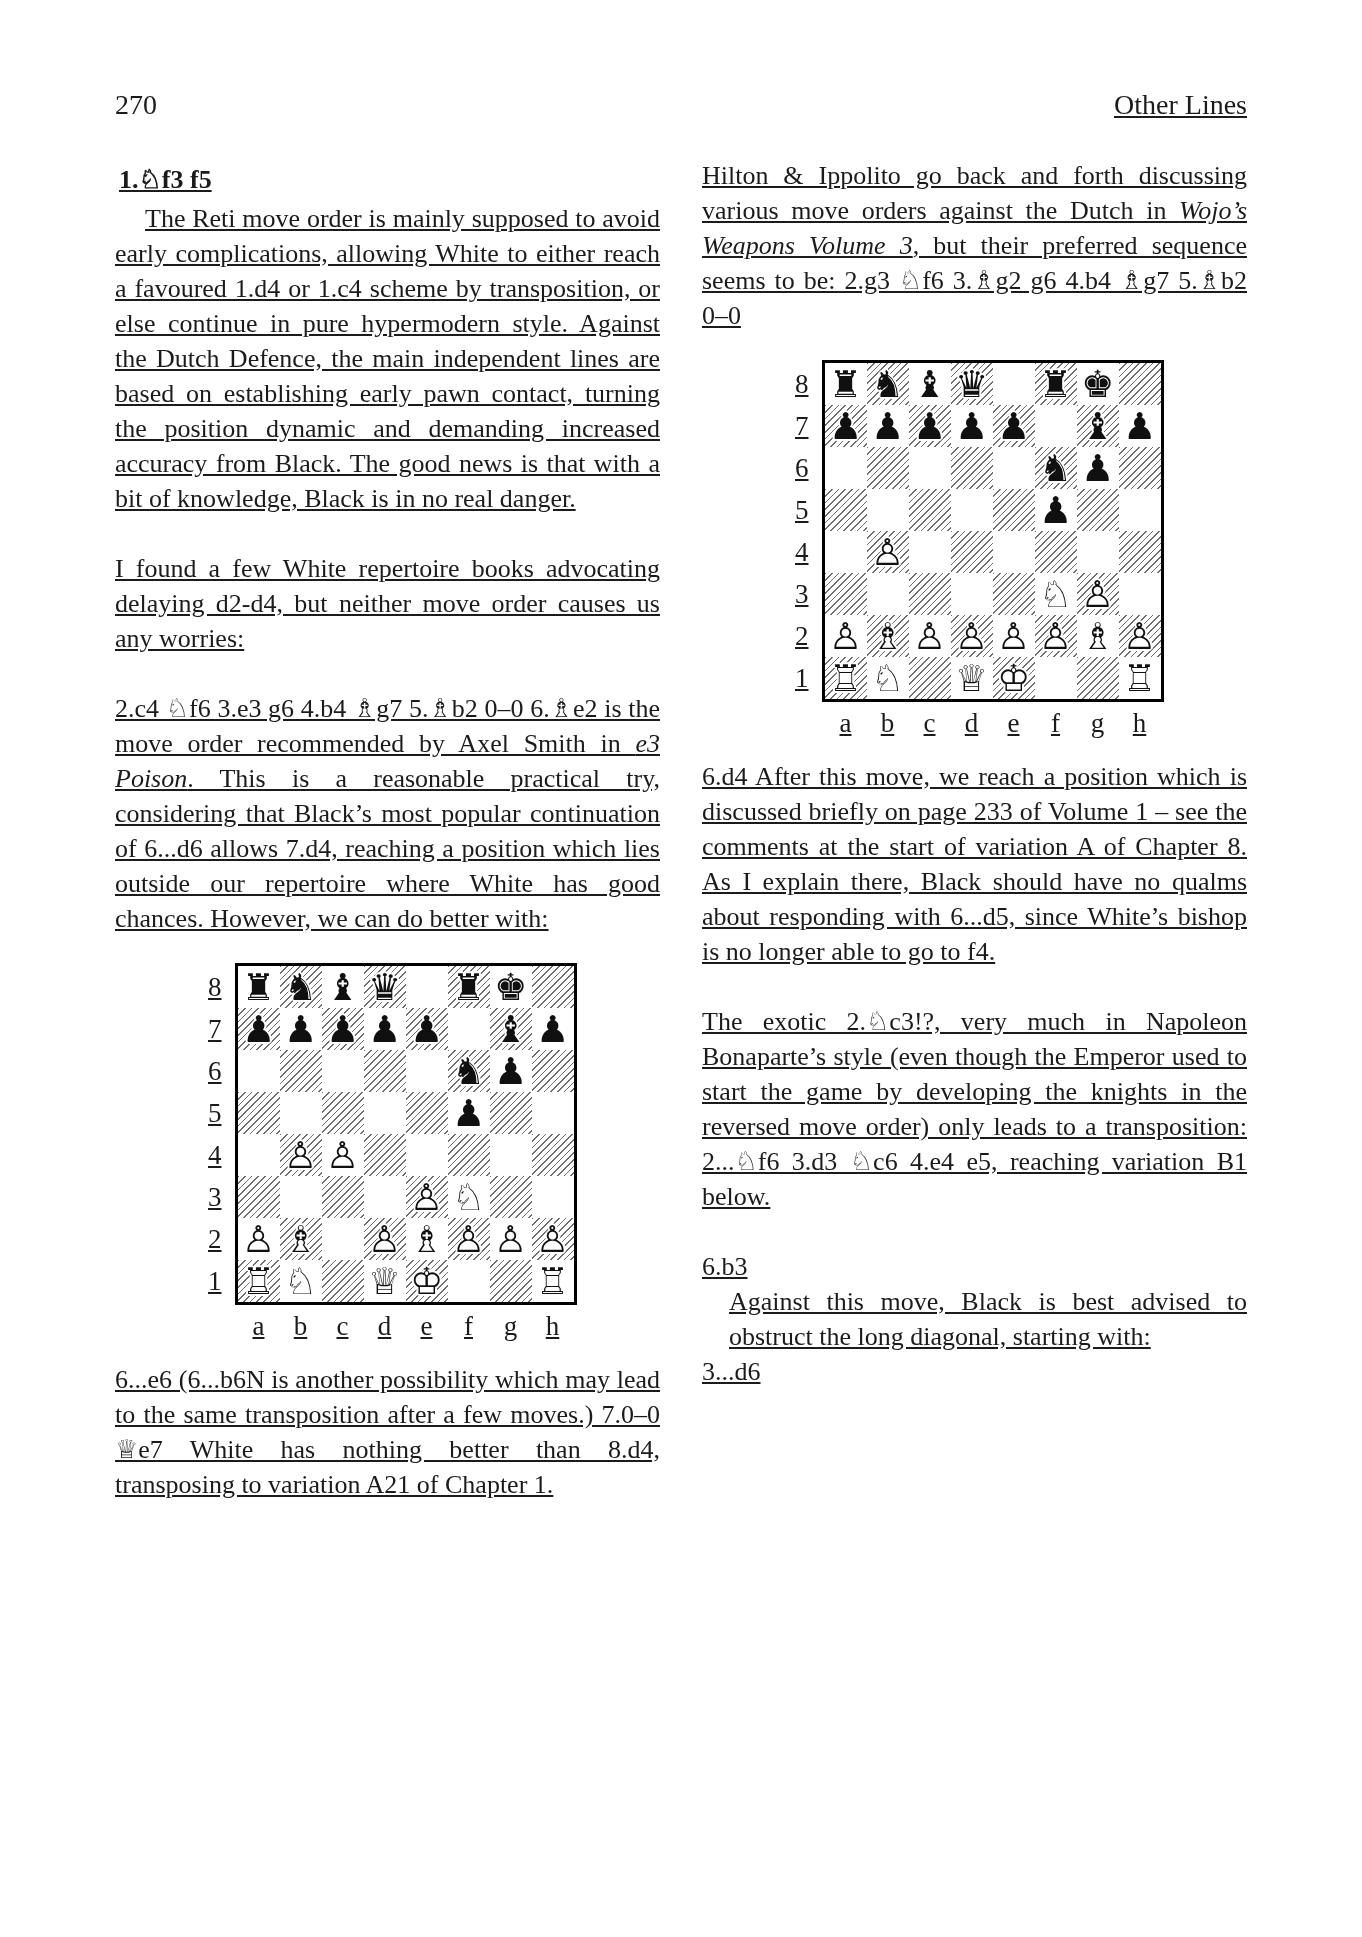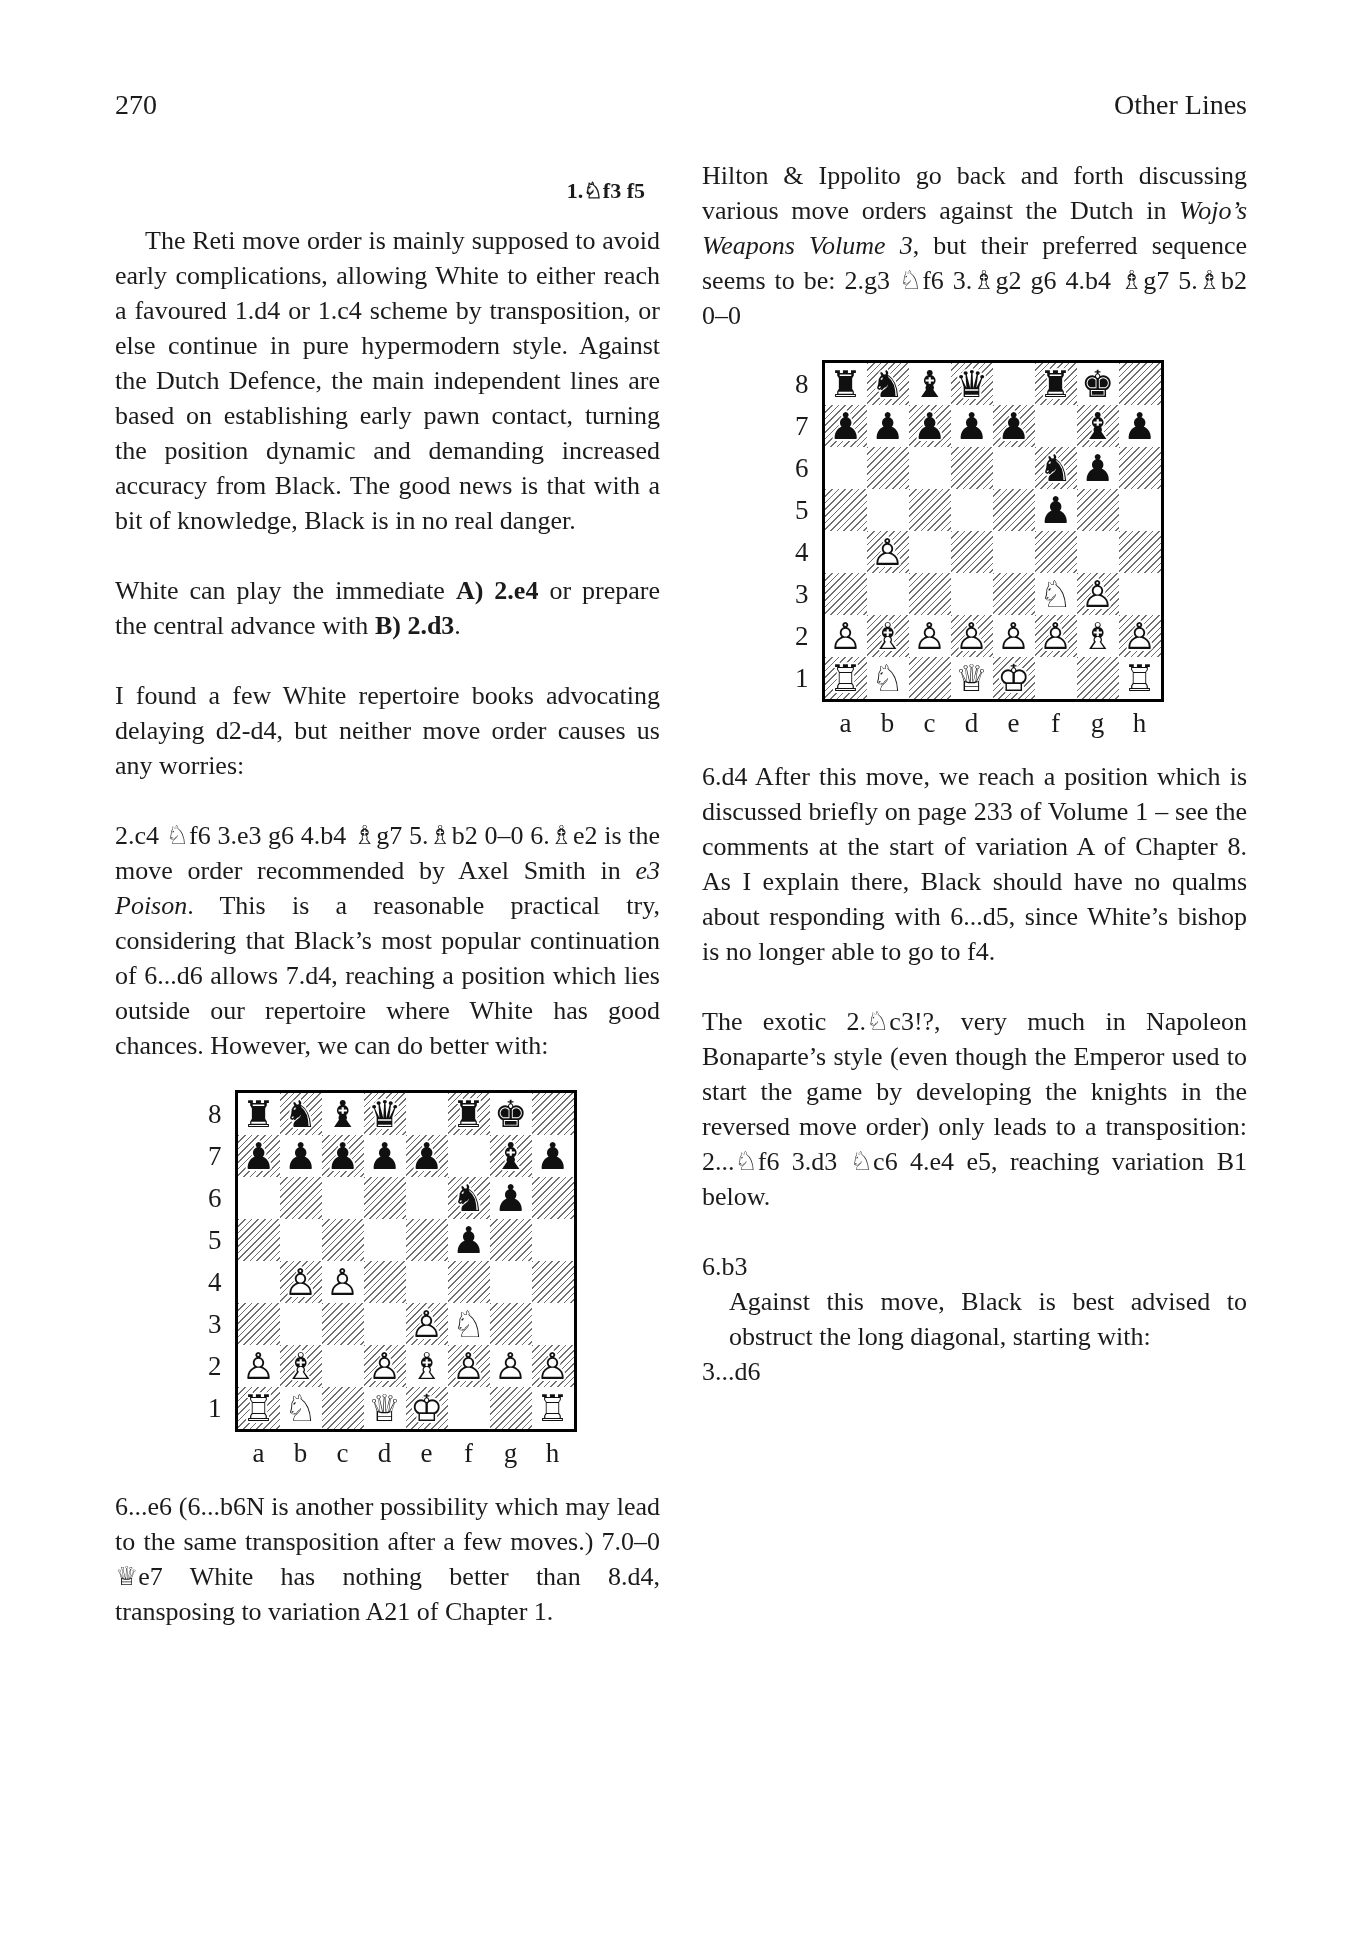--- a/index.html
+++ b/index.html
@@ -4,30 +4,30 @@
 <style>
   * { box-sizing: border-box; }
   html, body { margin: 0; padding: 0; }
   body {
     width: 1362px; height: 1937px;
     background: #ffffff;
     color: #1b1b1b;
     font-family: "Liberation Serif", "DejaVu Serif", serif;
     overflow: hidden;
   }
-  .page { width: 1362px; height: 1937px; padding: 86px 115px 0; }
+  .page { width: 1362px; height: 1937px; padding: 86px 115px 0; text-decoration: underline; }
 
   .running-header { position: relative; height: 38px; font-size: 28px; line-height: 38px; }
   .page-number { position: absolute; left: 0; top: 0; }
   .header-title { display: block; text-align: right; }
 
   .columns { display: flex; gap: 42px; margin-top: 34px; }
   .col { width: 545px; font-size: 26px; line-height: 35px; text-align: justify; }
 
-  .move-heading { font-size: 22px; line-height: 35px; font-weight: 700; margin: 15px; text-align: right; }
+  .move-heading { font-size: 26px; line-height: 35px; font-weight: 700; margin: 4px; text-align: left; }
   .para { margin: 0; }
   .para.gap { margin-top: 35px; }
   .para.indent-first { text-indent: 30px; }
   .para.indent-block { padding-left: 27px; }
   i.seg { font-style: italic; }
   b.seg { font-weight: 700; }
 
   
   .diagram { width: 378px; margin: 27px auto 18px; }
   .board-row { display: flex; align-items: flex-start; }
@@ -66,21 +66,20 @@
 
 <div class="page">
   <div class="running-header">
     <span class="page-number">270</span>
     <span class="header-title">Other Lines</span>
   </div>
   <div class="columns">
     <div class="col">
         <h2 class="move-heading"><span class="seg">1.♘f3 f5</span></h2>
         <p class="para indent-first"><span class="seg">The Reti move order is mainly supposed to avoid early complications, allowing White to either reach a favoured 1.d4 or 1.c4 scheme by transposition, or else continue in pure hypermodern style. Against the Dutch Defence, the main independent lines are based on establishing early pawn contact, turning the position dynamic and demanding increased accuracy from Black. The good news is that with a bit of knowledge, Black is in no real danger.</span></p>
-        <p class="para gap"><span class="seg">White can play the immediate </span><b class="seg">A) 2.e4</b><span class="seg"> or prepare the central advance with </span><b class="seg">B) 2.d3</b><span class="seg">.</span></p>
         <p class="para gap"><span class="seg">I found a few White repertoire books advocating delaying d2-d4, but neither move order causes us any worries:</span></p>
         <p class="para gap"><span class="seg">2.c4 ♘f6 3.e3 g6 4.b4 ♗g7 5.♗b2 0–0 6.♗e2 is the move order recommended by Axel Smith in </span><i class="seg">e3 Poison</i><span class="seg">. This is a reasonable practical try, considering that Black’s most popular continuation of 6...d6 allows 7.d4, reaching a position which lies outside our repertoire where White has good chances. However, we can do better with:</span></p>
         <div class="diagram">
           <div class="board-row">
             <div class="ranks">
               <div class="rank-label">8</div>
               <div class="rank-label">7</div>
               <div class="rank-label">6</div>
               <div class="rank-label">5</div>
               <div class="rank-label">4</div>

